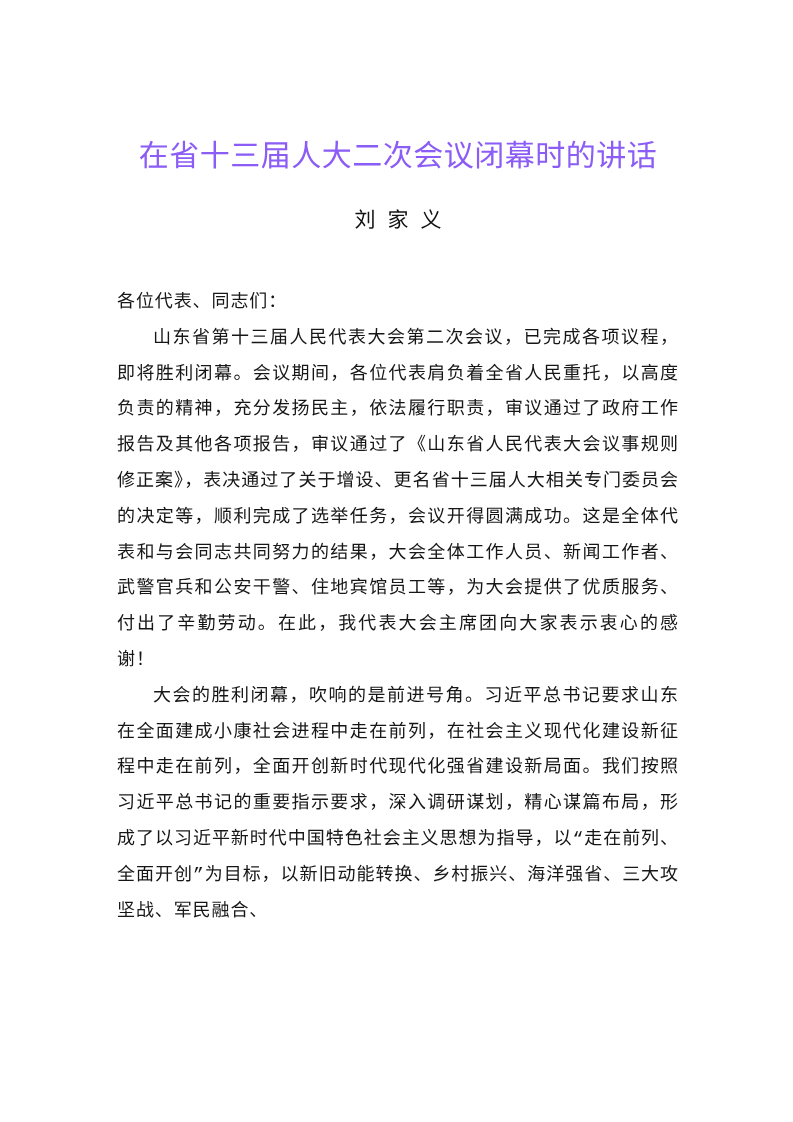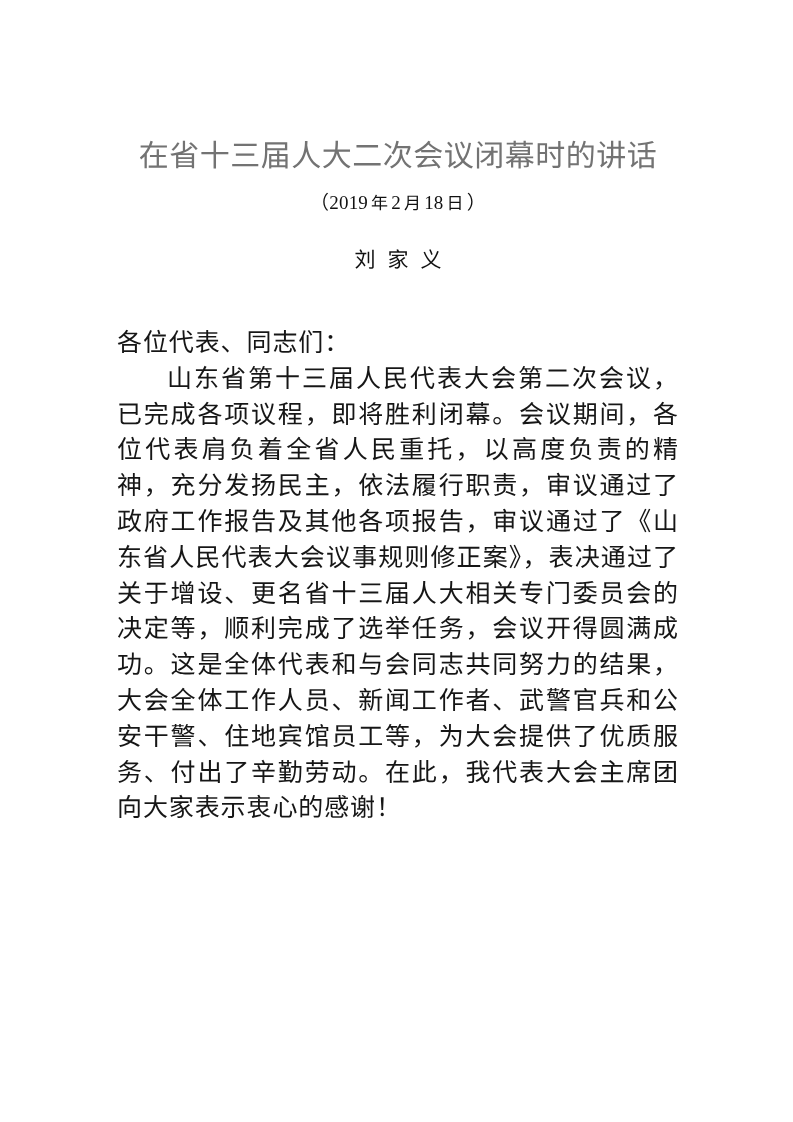--- a/index.html
+++ b/index.html
@@ -32,21 +32,21 @@
   
   .doc-title {
     margin: 0;
     padding-top: 135px;
     font-family: "DejaVu Serif", "Liberation Serif", serif;
     font-size: 30px;
     line-height: 42px;
     font-weight: 500;
     text-align: center;
     letter-spacing: 0.5px;
-    color: #737373;
+    color: #8b5cf6;
     white-space: nowrap;
   }
 
   
   .doc-date {
     margin: 0;
     padding-top: 11px;
     font-family: "Liberation Serif", "DejaVu Serif", serif;
     font-size: 19px;
     line-height: 28px;
@@ -77,22 +77,22 @@
     color: #111111;
   }
 
   
   .body-block {
     padding-top: 44px;
   }
 
   .para {
     margin: 0;
-    font-family: Liberation Sans, sans-serif;
-    font-size: 25px;
+    font-family: Liberation Mono, monospace;
+    font-size: 18px;
     line-height: 35.8px;
     color: #161616;
     text-align: justify;
     text-justify: inter-ideograph;
     letter-spacing: 0.9px;
     word-break: break-all;
     font-weight: 400;
   }
 
   .para.salutation {
@@ -104,28 +104,26 @@
   }
 </style>
 </head>
 <body>
 
 <div class="page">
   <div class="content">
 
     <h1 class="doc-title">在省十三届人大二次会议闭幕时的讲话</h1>
 
-    <div class="doc-date">
-      <span class="paren">（</span><span>2019</span><span class="cjk-unit">年</span><span>2</span><span class="cjk-unit">月</span><span>18</span><span class="cjk-unit">日</span><span class="paren">）</span>
-    </div>
 
     <div class="doc-author">刘家义</div>
 
     <div class="body-block">
 
       <p class="para salutation">各位代表、同志们：</p>
 
       <p class="para indent">山东省第十三届人民代表大会第二次会议，已完成各项议程，即将胜利闭幕。会议期间，各位代表肩负着全省人民重托，以高度负责的精神，充分发扬民主，依法履行职责，审议通过了政府工作报告及其他各项报告，审议通过了《山东省人民代表大会议事规则修正案》，表决通过了关于增设、更名省十三届人大相关专门委员会的决定等，顺利完成了选举任务，会议开得圆满成功。这是全体代表和与会同志共同努力的结果，大会全体工作人员、新闻工作者、武警官兵和公安干警、住地宾馆员工等，为大会提供了优质服务、付出了辛勤劳动。在此，我代表大会主席团向大家表示衷心的感谢！</p>
 
+      <p class="para indent">大会的胜利闭幕，吹响的是前进号角。习近平总书记要求山东在全面建成小康社会进程中走在前列，在社会主义现代化建设新征程中走在前列，全面开创新时代现代化强省建设新局面。我们按照习近平总书记的重要指示要求，深入调研谋划，精心谋篇布局，形成了以习近平新时代中国特色社会主义思想为指导，以“走在前列、全面开创”为目标，以新旧动能转换、乡村振兴、海洋强省、三大攻坚战、军民融合、</p>
 
     </div>
   </div>
 </div>
 
 </body></html>

